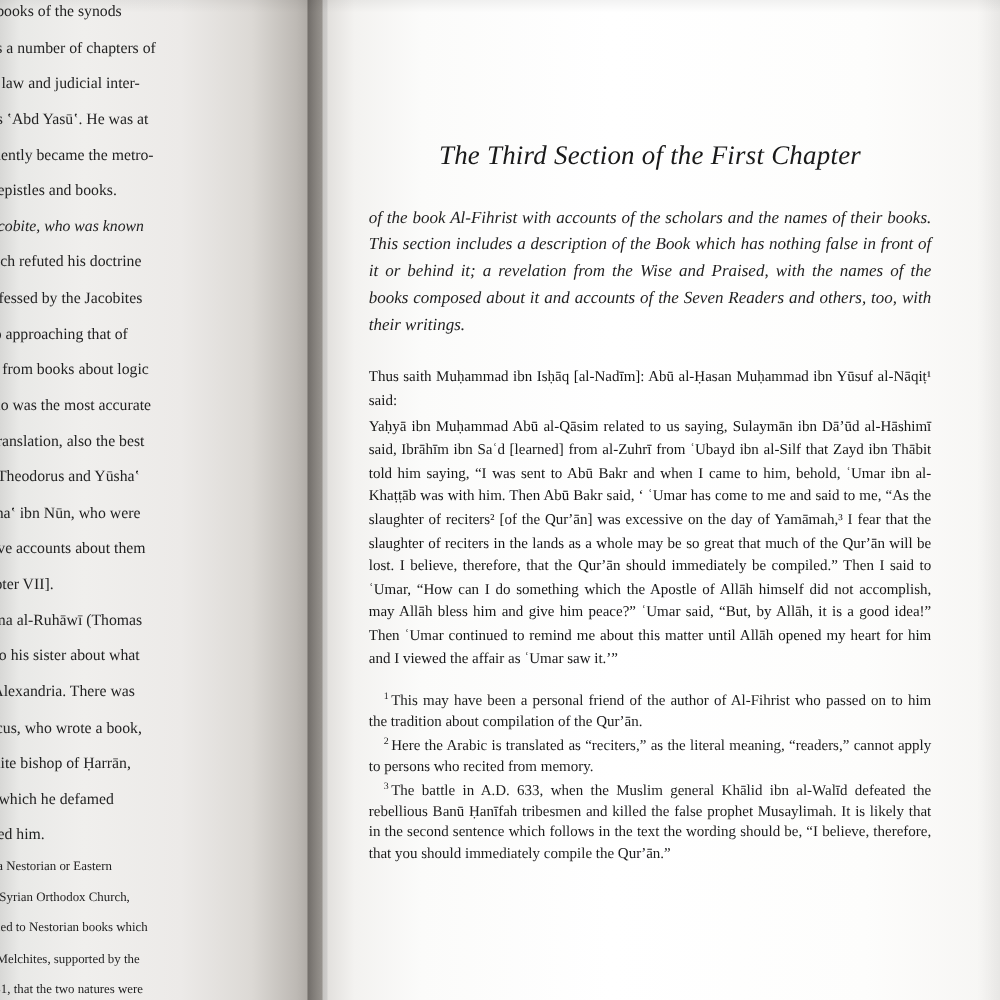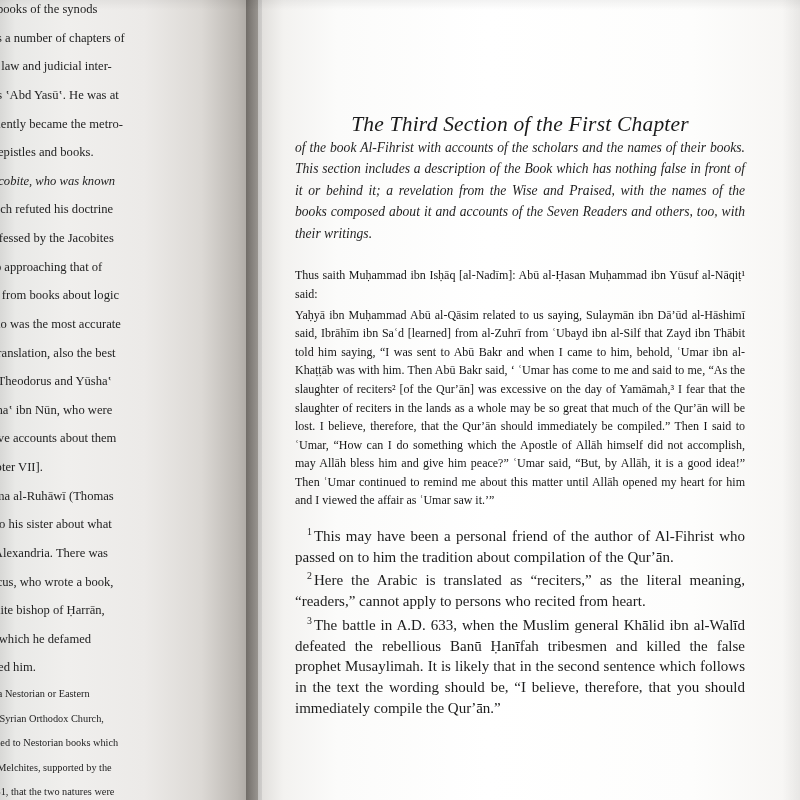--- a/index.html
+++ b/index.html
@@ -105,20 +105,21 @@
   .chapter-title {
     margin-top: 112px;
     text-align: center;
     font-style: italic;
     font-size: 21.5px;
     letter-spacing: 0.2px;
     color: #1a1a1a;
   }
 
   .lede {
+    margin-top: 26px;
     font-style: italic;
     font-size: 13.6px;
     line-height: 1.58;
     text-align: justify;
     color: #1f1f1f;
     font-family: Liberation Serif, serif;
   }
 
   .body-block {
     margin-top: 22px;
@@ -131,21 +132,21 @@
   .body-block p + p { margin-top: 2px; }
   .it { font-style: italic; }
   sup {
     font-size: 0.66em;
     vertical-align: super;
     line-height: 0;
   }
 
   .footnotes {
     margin-top: 16px;
-    font-size: 15px;
+    font-size: 12px;
     line-height: 1.38;
     text-align: justify;
     color: #1c1c1c;
   }
   .footnotes p {
     margin: 0 0 3px 0;
     text-indent: 12px;
   }
   .footnotes sup { margin-right: 2px; }
 
@@ -217,21 +218,21 @@
       <div class="body-block">
         <p>Thus saith Muḥammad ibn Isḥāq [al-Nadīm]:  Abū al-Ḥasan Muḥammad ibn Yūsuf al-Nāqiṭ¹ said:</p>
         <p>Yaḥyā ibn Muḥammad Abū al-Qāsim related to us saying, Sulaymān ibn Dāʼūd al-Hāshimī said, Ibrāhīm ibn Saʿd [learned] from al-Zuhrī from ʿUbayd ibn al-Silf that Zayd ibn Thābit told him saying, “I was sent to Abū Bakr and when I came to him, behold, ʿUmar ibn al-Khaṭṭāb was with him.  Then Abū Bakr said, ‘ ʿUmar has come to me and said to me, “As the slaughter of reciters² [of the Qurʼān] was excessive on the day of Yamāmah,³ I fear that the slaughter of reciters in the lands as a whole may be so great that much of the Qurʼān will be lost.  I believe, therefore, that the Qurʼān should immediately be compiled.”  Then I said to ʿUmar, “How can I do something which the Apostle of Allāh himself did not accomplish, may Allāh bless him and give him peace?”  ʿUmar said, “But, by Allāh, it is a good idea!”  Then ʿUmar continued to remind me about this matter until Allāh opened my heart for him and I viewed the affair as ʿUmar saw it.’”</p>
       </div>
 
       <div class="footnotes">
         <p>
           <sup>1</sup><span>This may have been a personal friend of the author of Al-Fihrist who passed on to him the tradition about compilation of the Qurʼān.</span>
         </p>
         <p>
-          <sup>2</sup><span>Here the Arabic is translated as “reciters,” as the literal meaning, “readers,” cannot apply to persons who recited from heart.</span>
+          <sup>2</sup><span>Here the Arabic is translated as “reciters,” as the literal meaning, “readers,” cannot apply to persons who recited from memory.</span>
         </p>
         <p>
           <sup>3</sup><span>The battle in A.D. 633, when the Muslim general Khālid ibn al-Walīd defeated the rebellious Banū Ḥanīfah tribesmen and killed the false prophet Musaylimah.  It is likely that in the second sentence which follows in the text the wording should be, “I believe, therefore, that you should immediately compile the Qurʼān.”</span>
         </p>
       </div>
 
     </div>
     <div class="edge-right"></div>
   </div>
 

